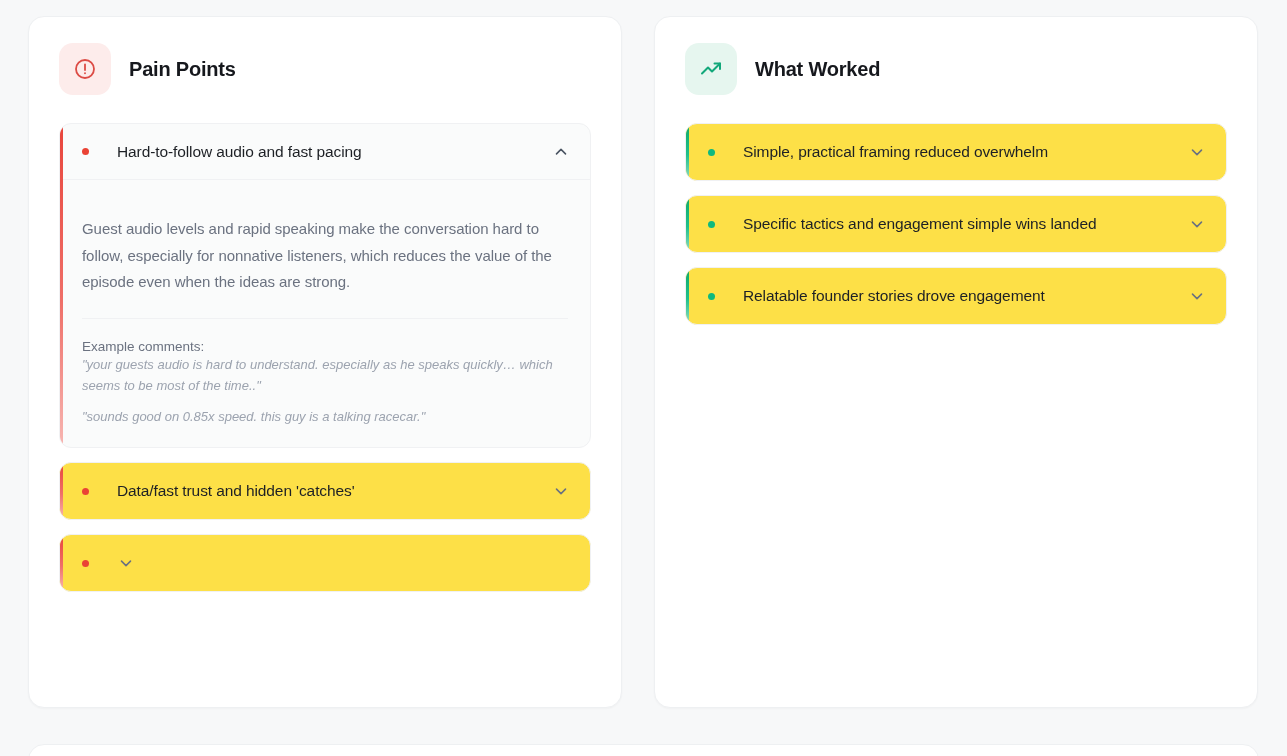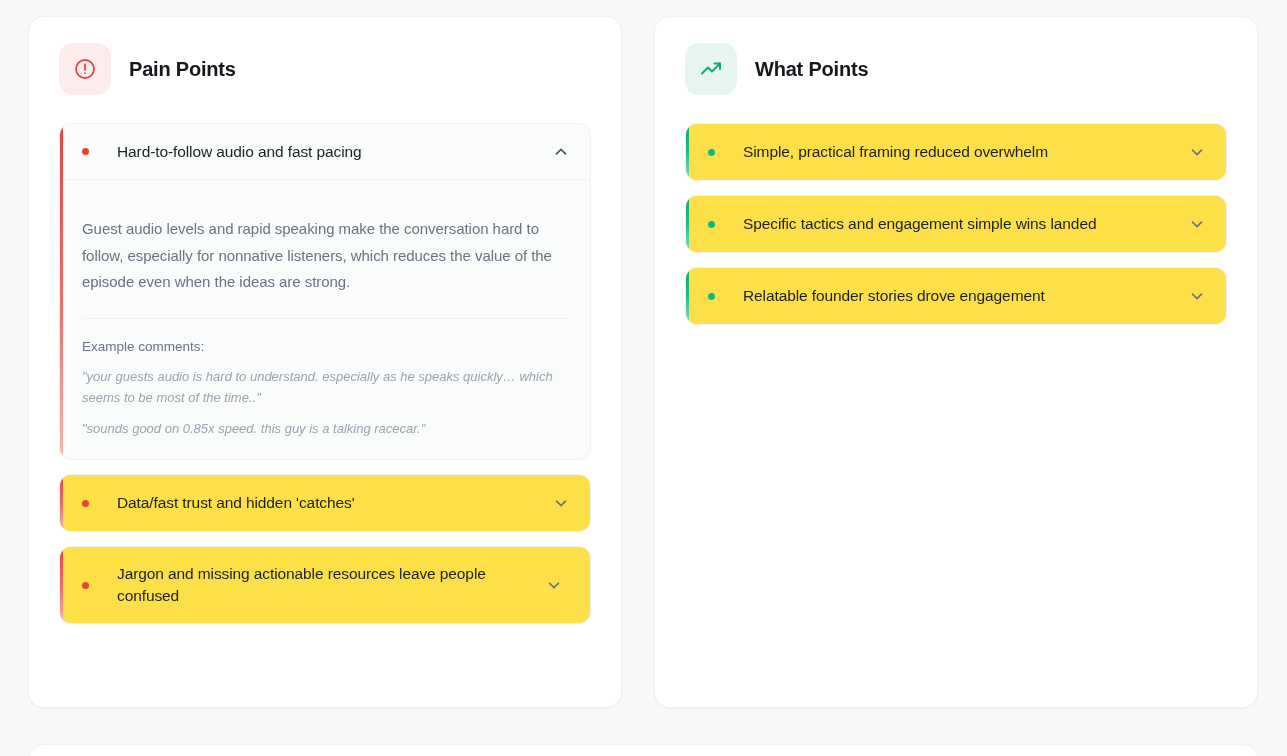--- a/index.html
+++ b/index.html
@@ -139,21 +139,20 @@
 
   .comments-block {
     margin-top: 22px;
     padding-top: 20px;
     border-top: 1px solid #f0f1f3;
   }
 
   .comments-title {
     font-size: 13.5px;
     color: #6b7280;
-    margin-bottom: 12px;
   }
 
   .comment {
     font-size: 13px;
     font-style: italic;
     color: #9ca3af;
     line-height: 1.62;
     margin-bottom: 10px;
   }
   .comment:last-child { margin-bottom: 0; }
@@ -221,42 +220,41 @@
                 <polyline points="6 9.5 12 15.5 18 9.5"></polyline>
               </svg>
             </span>
           </div>
         </div>
 
 
         <div class="acc-item red">
           <div class="acc-head">
             <span class="bullet red"></span>
-            <span class="acc-label" style="max-width:400px;">Jargon and missing actionable resources leave people confused</span>
             <span class="chevron">
               <svg width="18" height="18" viewBox="0 0 24 24" fill="none" stroke="#6b7280" stroke-width="2.1" stroke-linecap="round" stroke-linejoin="round">
                 <polyline points="6 9.5 12 15.5 18 9.5"></polyline>
               </svg>
             </span>
           </div>
         </div>
 
       </div>
     </section>
 
     <section class="card card-right">
 
       <div class="card-header">
         <span class="header-icon green">
           <svg width="24" height="24" viewBox="0 0 24 24" fill="none" stroke="#12a87a" stroke-width="2" stroke-linecap="round" stroke-linejoin="round">
             <polyline points="3 16.5 9 10.5 13 14.5 21 6.5"></polyline>
             <polyline points="15.5 6.5 21 6.5 21 12"></polyline>
           </svg>
         </span>
-        <h2 class="card-title">What Points</h2>
+        <h2 class="card-title">What Worked</h2>
       </div>
 
       <div class="acc-list">
 
         <div class="acc-item green">
           <div class="acc-head">
             <span class="bullet green"></span>
             <span class="acc-label">Simple, practical framing reduced overwhelm</span>
             <span class="chevron">
               <svg width="18" height="18" viewBox="0 0 24 24" fill="none" stroke="#6b7280" stroke-width="2.1" stroke-linecap="round" stroke-linejoin="round">

